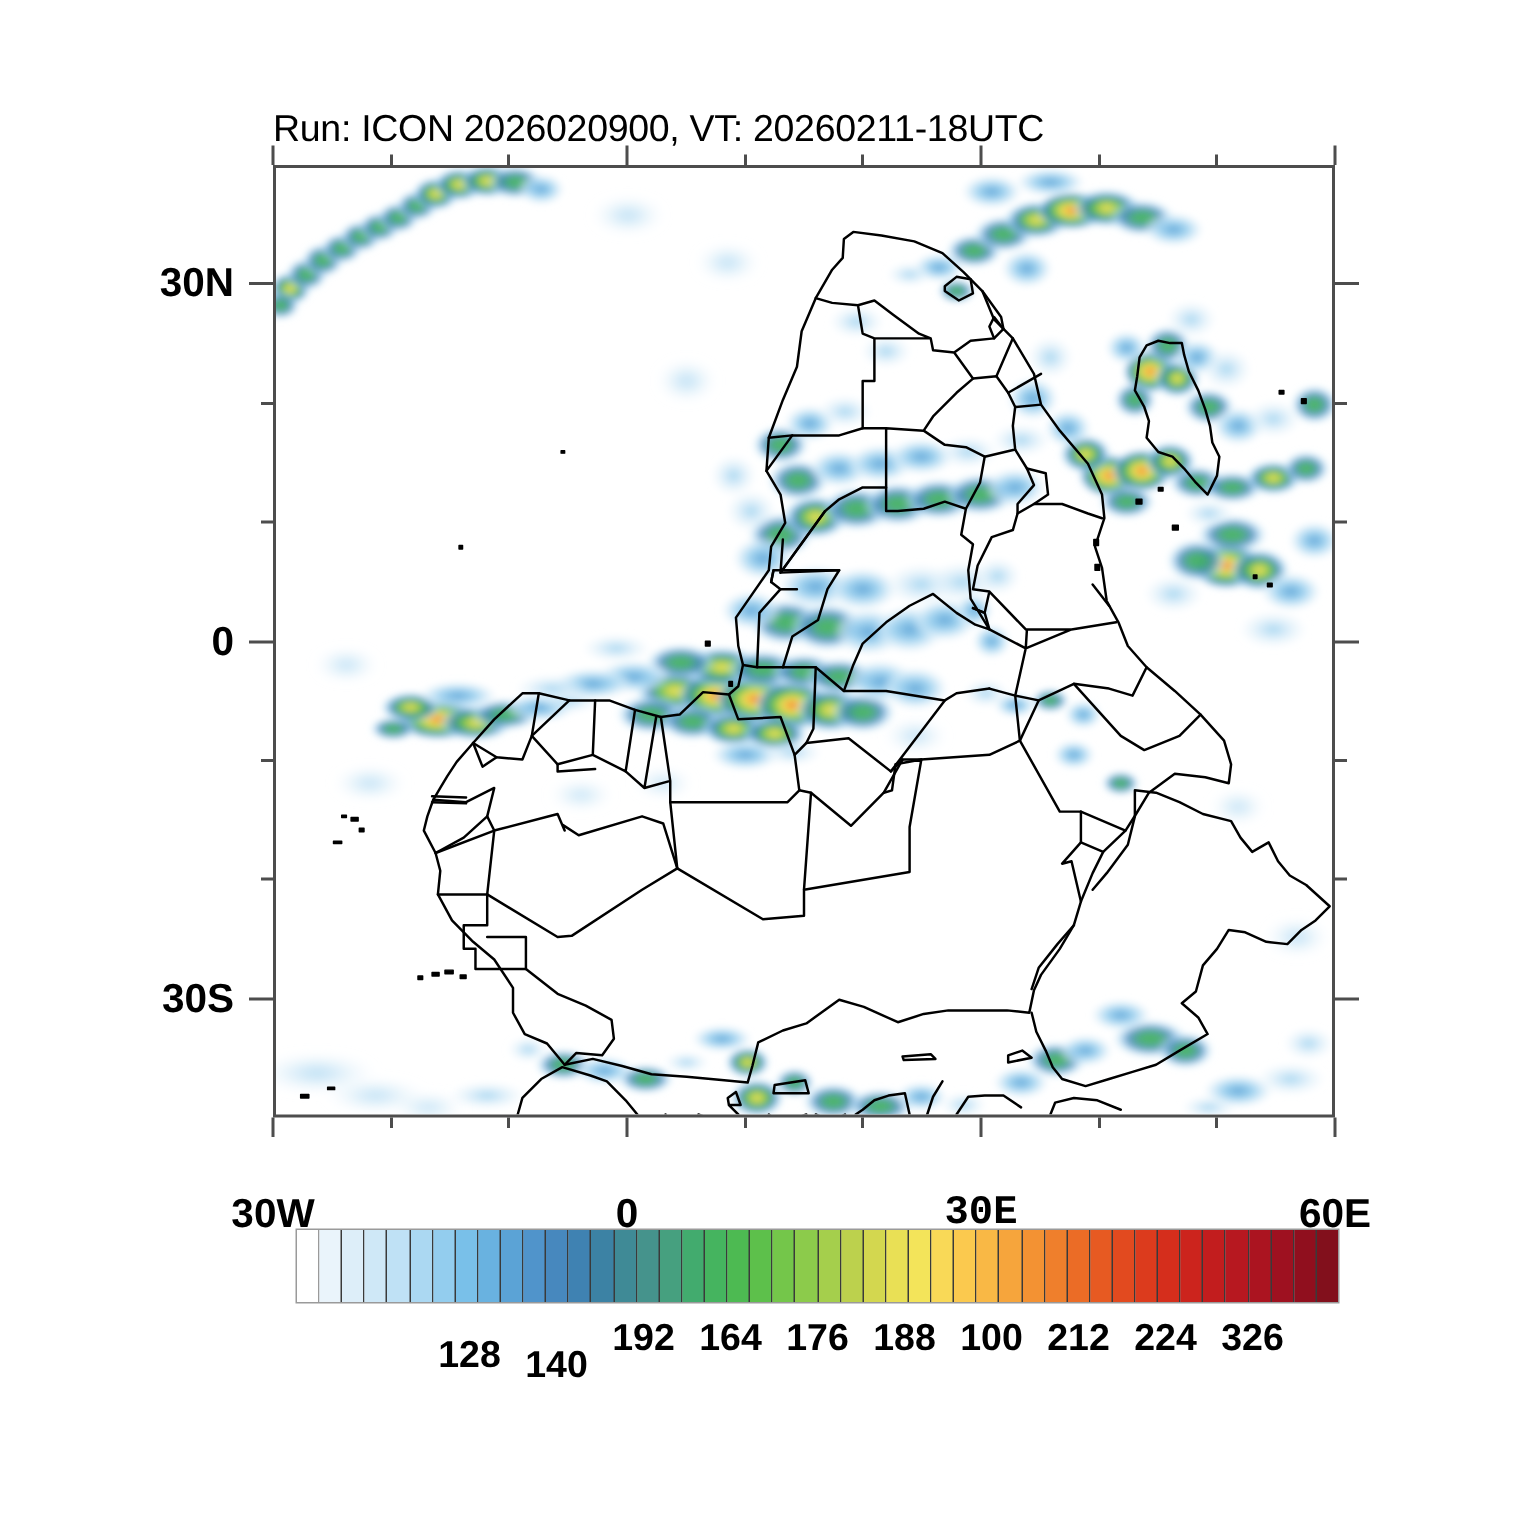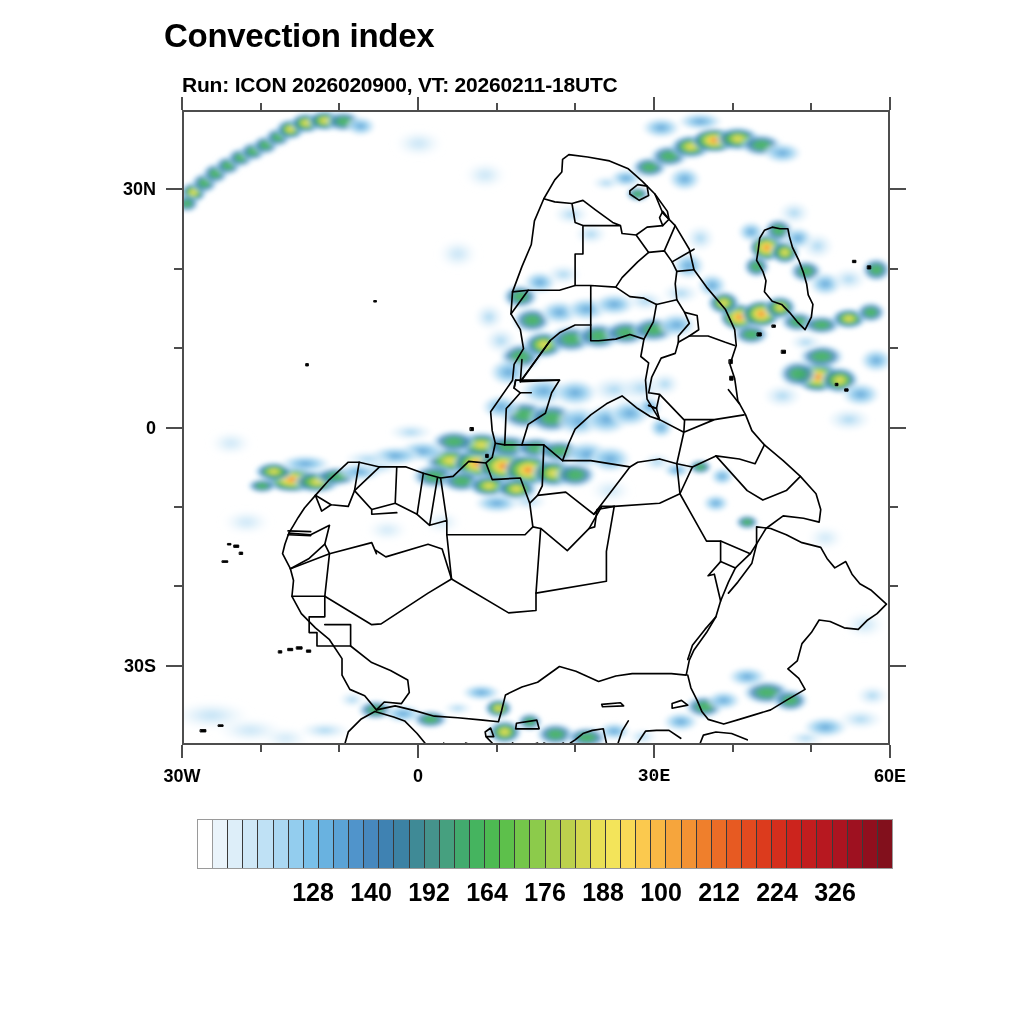--- a/index.html
+++ b/index.html
@@ -22,22 +22,22 @@
     left: 164px; top: 19px;
     font-size: 33px;
     font-weight: bold;
     letter-spacing: -0.3px;
     white-space: nowrap;
     line-height: 1;
   }
   #title-sub {
     position: absolute;
     left: 182px; top: 74px;
-    font-size: 21px;
-    font-weight: bold;
+    font-size: 25px;
+    font-weight: normal;
     letter-spacing: -0.2px;
     white-space: nowrap;
     line-height: 1;
   }
 
   
   #plot-wrap {
     position: absolute;
     left: 182px; top: 110px;
     width: 708px; height: 635px;
@@ -55,26 +55,26 @@
   
   .tick {
     position: absolute;
     background: #4d4d4d;
   }
   .tick-x { width: 2px; }
   .tick-y { height: 2px; }
 
   .axlabel {
     position: absolute;
-    font-size: 18px;
+    font-size: 27px;
     font-weight: bold;
     white-space: nowrap;
     line-height: 1;
   }
-  .axlabel-x { transform: translateX(-50%); }
+  .axlabel-x { transform: translateX(-50%); margin-top: 29px; }
   .axlabel-y { transform: translateY(-50%); text-align: right; }
 
   
   #cbar-wrap {
     position: absolute;
     left: 197px; top: 819px;
     width: 696px; height: 50px;
   }
   #cbar {
     position: absolute; inset: 0;
@@ -104,21 +104,20 @@
     font-weight: bold;
     white-space: nowrap;
     line-height: 1;
   }
 </style>
 </head>
 <body>
 
 <div id="page">
 
-  <div id="title-main">Convection index</div>
   <div id="title-sub">Run: ICON 2026020900,  VT: 20260211-18UTC</div>
 
   <div id="plot-wrap">
     <div id="plot-frame">
       <svg id="map-svg" width="704" height="631" viewBox="-30 -40 90 80" preserveAspectRatio="none">
         <defs>
 
           <radialGradient id="gLow" cx="50%" cy="50%" r="50%">
             <stop offset="0%" stop-color="#5ba3d6" stop-opacity="0.95"></stop>
             <stop offset="45%" stop-color="#93cdee" stop-opacity="0.85"></stop>
@@ -648,22 +647,22 @@
         <div class="seg" style="background: rgb(204, 36, 29);"></div>
         <div class="seg" style="background: rgb(194, 29, 30);"></div>
         <div class="seg" style="background: rgb(183, 24, 32);"></div>
         <div class="seg" style="background: rgb(171, 20, 32);"></div>
         <div class="seg" style="background: rgb(158, 17, 32);"></div>
         <div class="seg" style="background: rgb(144, 15, 30);"></div>
         <div class="seg" style="background: rgb(130, 16, 28);"></div>
       </div>
   </div>
   <div id="cbar-labels">
-      <div class="cl" style="left: 116px;">128</div>
-      <div class="cl" style="left: 174px;">140</div>
+      <div class="cl" style="left: 116px; margin-top: 11px;">128</div>
+      <div class="cl" style="left: 174px; margin-top: 18px;">140</div>
       <div class="cl" style="left: 232px;">192</div>
       <div class="cl" style="left: 290px;">164</div>
       <div class="cl" style="left: 348px;">176</div>
       <div class="cl" style="left: 406px;">188</div>
       <div class="cl" style="left: 464px;">100</div>
       <div class="cl" style="left: 522px;">212</div>
       <div class="cl" style="left: 580px;">224</div>
       <div class="cl" style="left: 638px;">326</div>
     </div>
 

